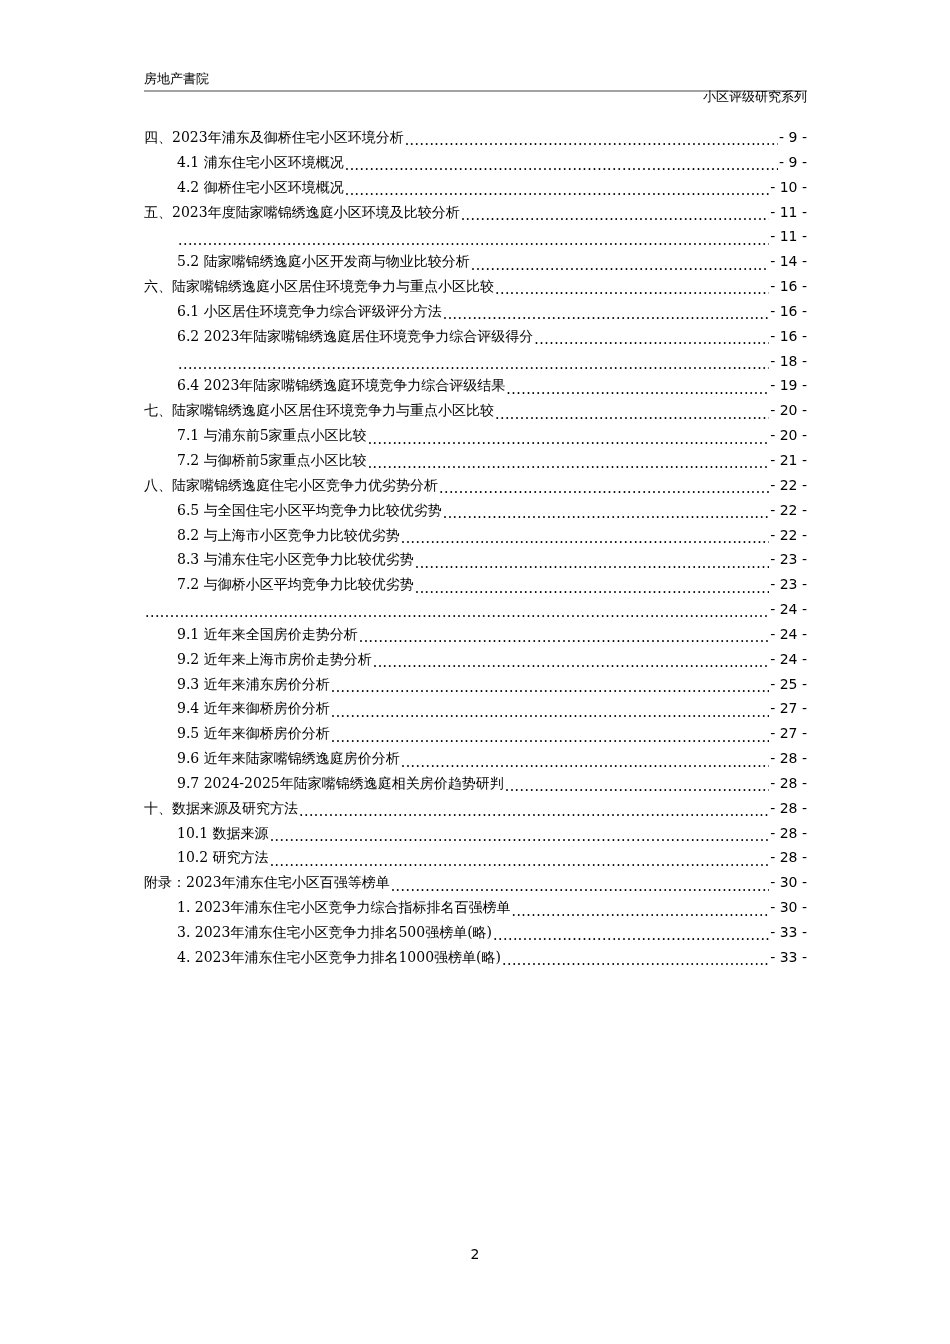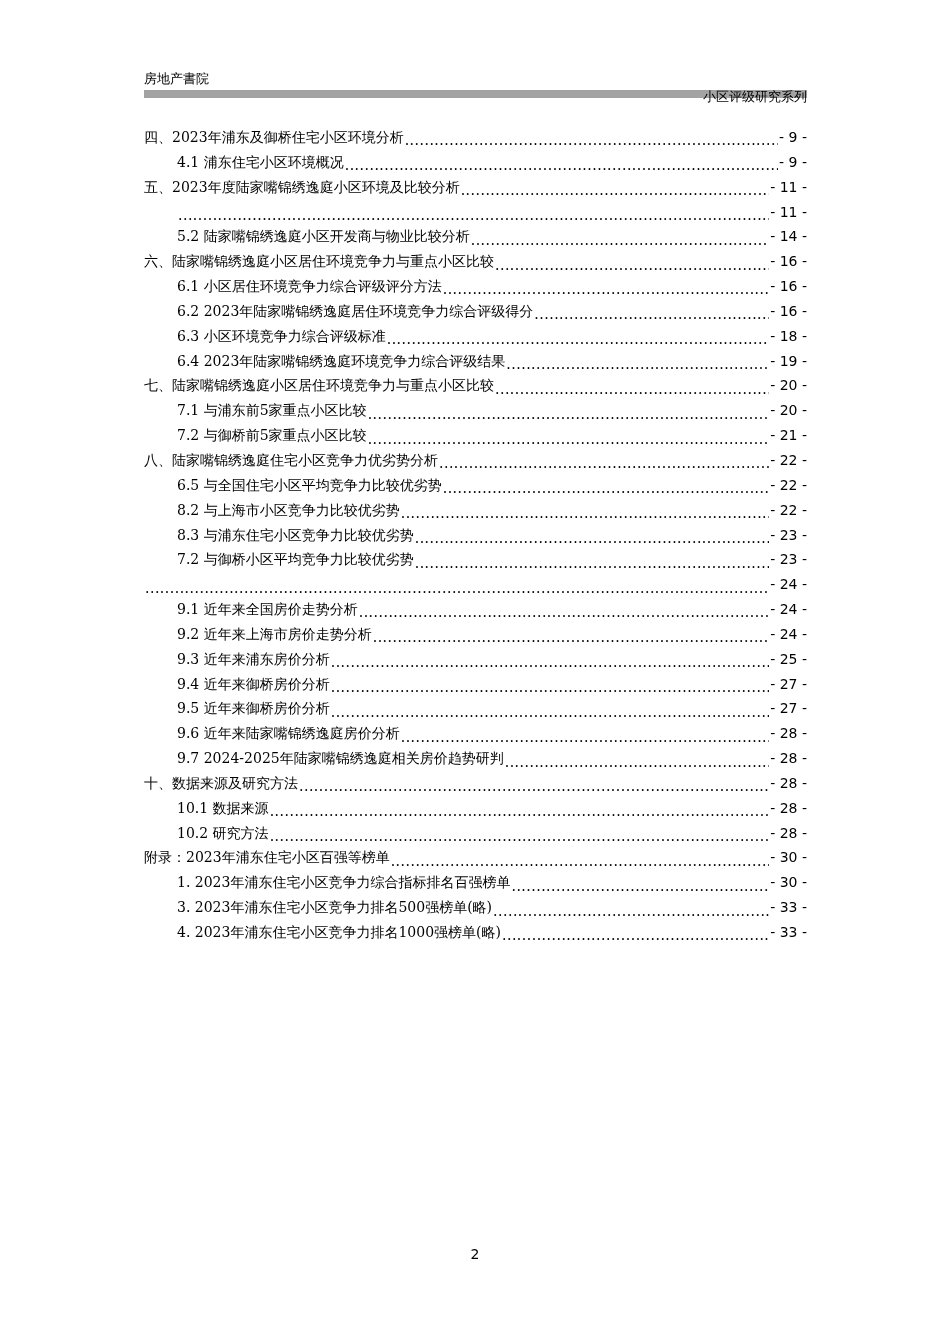--- a/index.html
+++ b/index.html
@@ -1,19 +1,19 @@
 <!DOCTYPE html>
 <html><head>
 <meta charset="utf-8">
 <style>
   html, body { margin: 0; padding: 0; background: #ffffff; }
   body { width: 950px; height: 1344px; position: relative; overflow: hidden;
          font-family: "DejaVu Serif", "Liberation Serif", serif; color: #000; }
   .header { position: absolute; left: 144px; top: 68px; width: 663px; height: 22px;
-            border-bottom: 8px solid #a3a3a3; font-family: Liberation Mono, monospace;
+            border-bottom: 2px solid #a3a3a3; font-family: Liberation Mono, monospace;
             font-size: 13px; }
   .header .left { position: absolute; left: 0; top: 2px; }
   .header .right { position: absolute; right: 0; top: 20px; }
   .toc { position: absolute; left: 144px; top: 125px; width: 663px; }
   .toc-row { display: flex; align-items: center; height: 24.85px; font-size: 14px; line-height: 24.85px; white-space: nowrap; }
   .toc-row.l2 { padding-left: 33px; }
   .toc-row .title { flex: 0 0 auto; }
   .toc-row .leader { flex: 1 1 auto; overflow: hidden; margin: 0 1px; position: relative; height: 24px; }
   .toc-row .leader::before { content: "................................................................................................................................................................................................................................................"; position: absolute; left: 0; bottom: 2px; font-size: 14px; letter-spacing: 0.5px; line-height: 1; }
   .toc-row .page { flex: 0 0 auto; font-family: "DejaVu Sans", "Liberation Sans", sans-serif; font-size: 14px; }
@@ -32,20 +32,25 @@
     <div class="toc-row l1">
       <span class="title">四、2023年浦东及御桥住宅小区环境分析</span>
       <span class="leader"></span>
       <span class="page">- 9 -</span>
     </div>
     <div class="toc-row l2">
       <span class="title">4.1 浦东住宅小区环境概况</span>
       <span class="leader"></span>
       <span class="page">- 9 -</span>
     </div>
+    <div class="toc-row l2">
+      <span class="title">4.2 御桥住宅小区环境概况</span>
+      <span class="leader"></span>
+      <span class="page">- 10 -</span>
+    </div>
     <div class="toc-row l1">
       <span class="title">五、2023年度陆家嘴锦绣逸庭小区环境及比较分析</span>
       <span class="leader"></span>
       <span class="page">- 11 -</span>
     </div>
     <div class="toc-row l2">
       <span class="leader"></span>
       <span class="page">- 11 -</span>
     </div>
     <div class="toc-row l2">
@@ -62,21 +67,20 @@
       <span class="title">6.1 小区居住环境竞争力综合评级评分方法</span>
       <span class="leader"></span>
       <span class="page">- 16 -</span>
     </div>
     <div class="toc-row l2">
       <span class="title">6.2 2023年陆家嘴锦绣逸庭居住环境竞争力综合评级得分</span>
       <span class="leader"></span>
       <span class="page">- 16 -</span>
     </div>
     <div class="toc-row l2">
-      <span class="title">6.3 小区环境竞争力综合评级标准</span>
       <span class="leader"></span>
       <span class="page">- 18 -</span>
     </div>
     <div class="toc-row l2">
       <span class="title">6.4 2023年陆家嘴锦绣逸庭环境竞争力综合评级结果</span>
       <span class="leader"></span>
       <span class="page">- 19 -</span>
     </div>
     <div class="toc-row l1">
       <span class="title">七、陆家嘴锦绣逸庭小区居住环境竞争力与重点小区比较</span>

